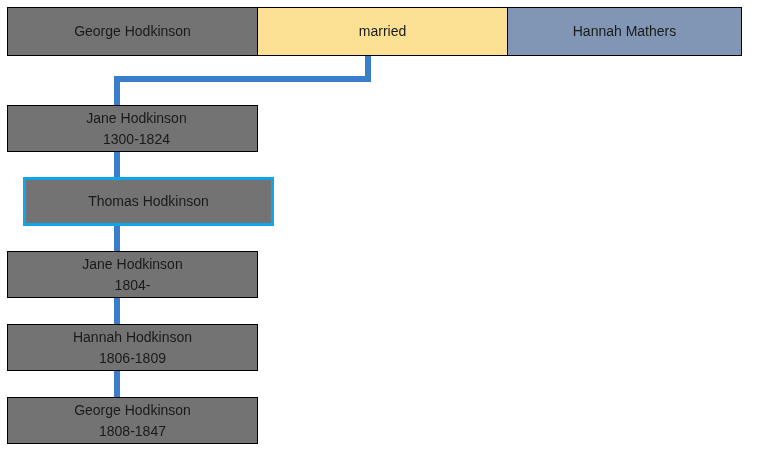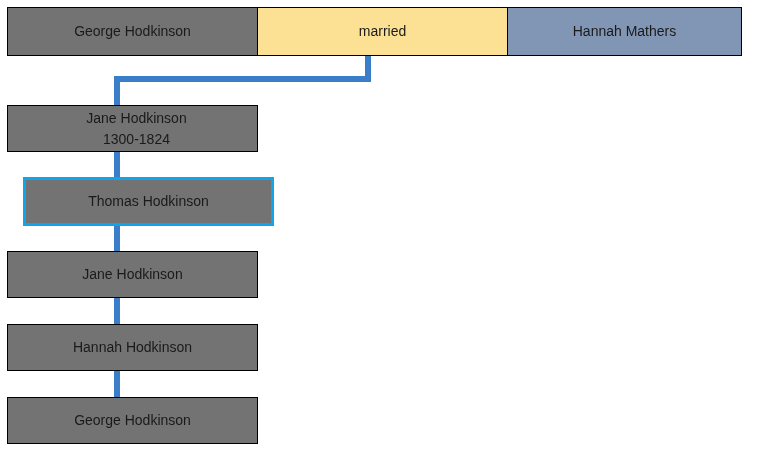--- a/index.html
+++ b/index.html
@@ -122,23 +122,26 @@
     <span class="line1">Jane Hodkinson</span>
     <span class="line2">1300-1824</span>
   </div>
 
   <div class="node person highlight" id="node-child-1">
     <span class="line1">Thomas Hodkinson</span>
   </div>
 
   <div class="node person" id="node-child-2">
     <span class="line1">Jane Hodkinson</span>
+    <span class="line2">1804-</span>
   </div>
 
   <div class="node person" id="node-child-3">
     <span class="line1">Hannah Hodkinson</span>
+    <span class="line2">1806-1809</span>
   </div>
 
   <div class="node person" id="node-child-4">
     <span class="line1">George Hodkinson</span>
+    <span class="line2">1808-1847</span>
   </div>
 
 </div>
 
 </body></html>

